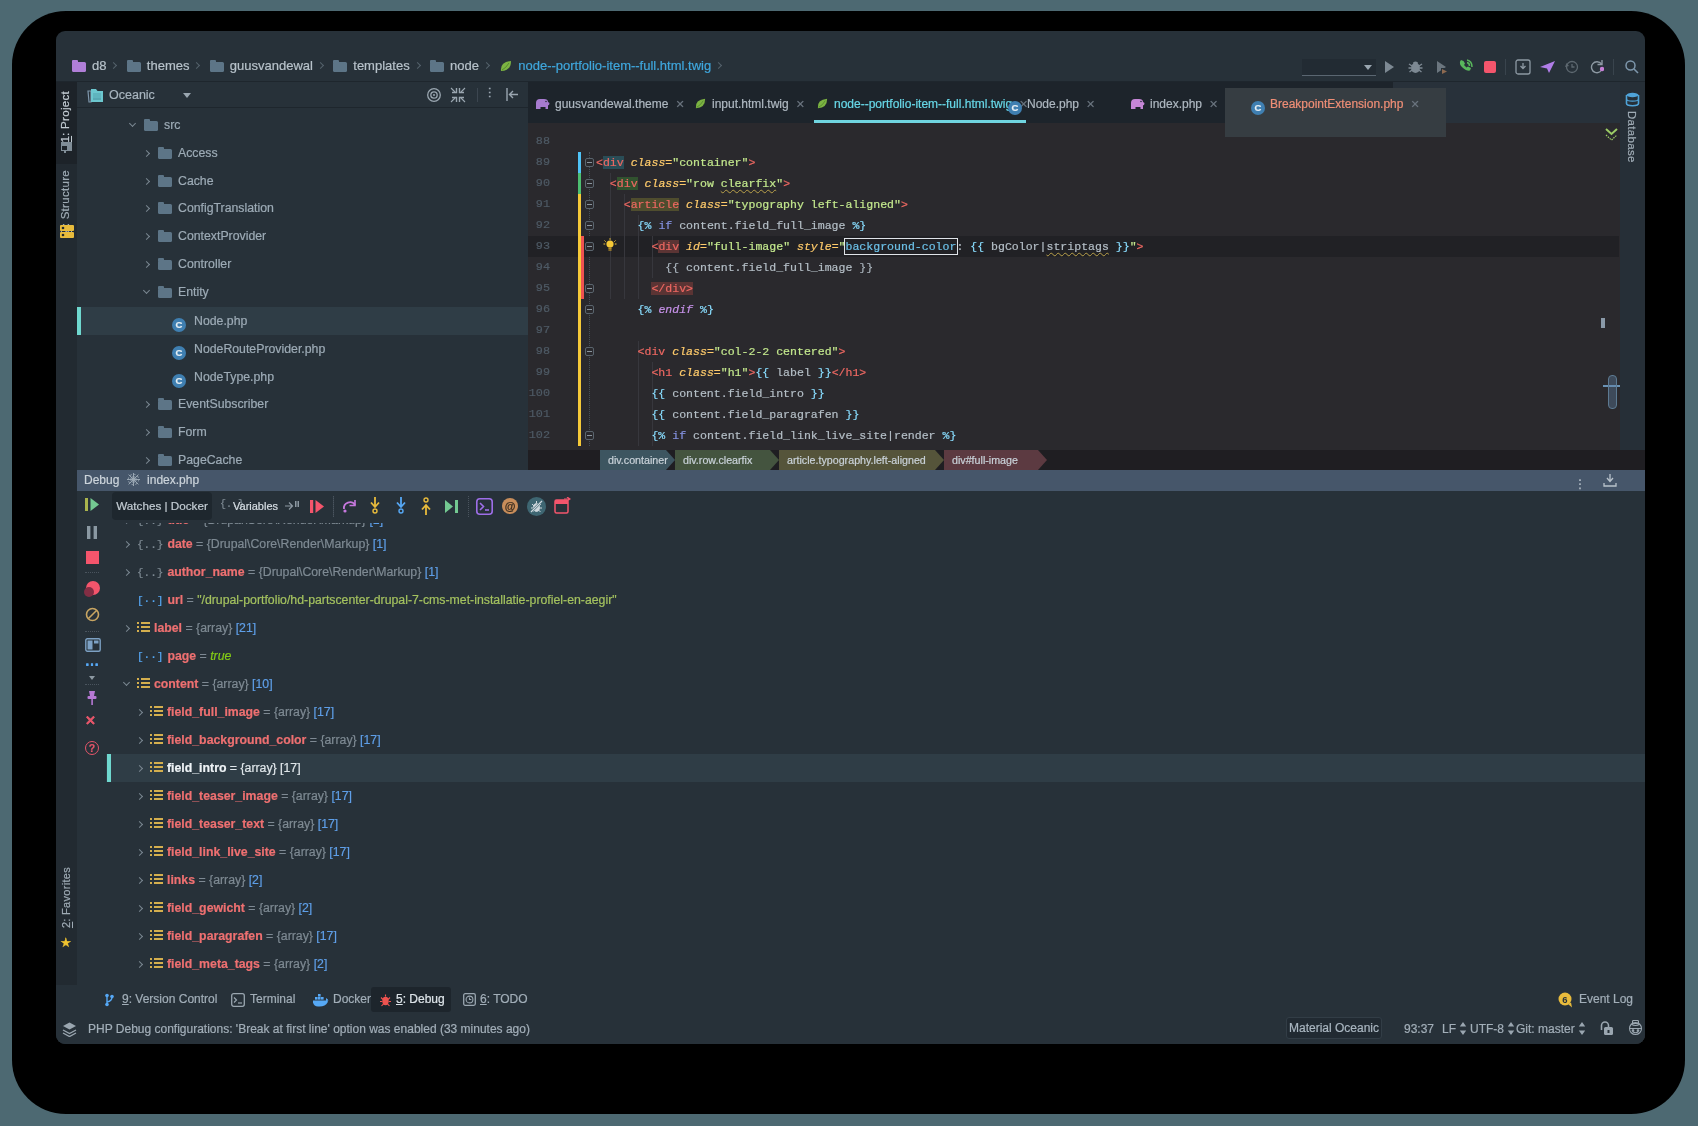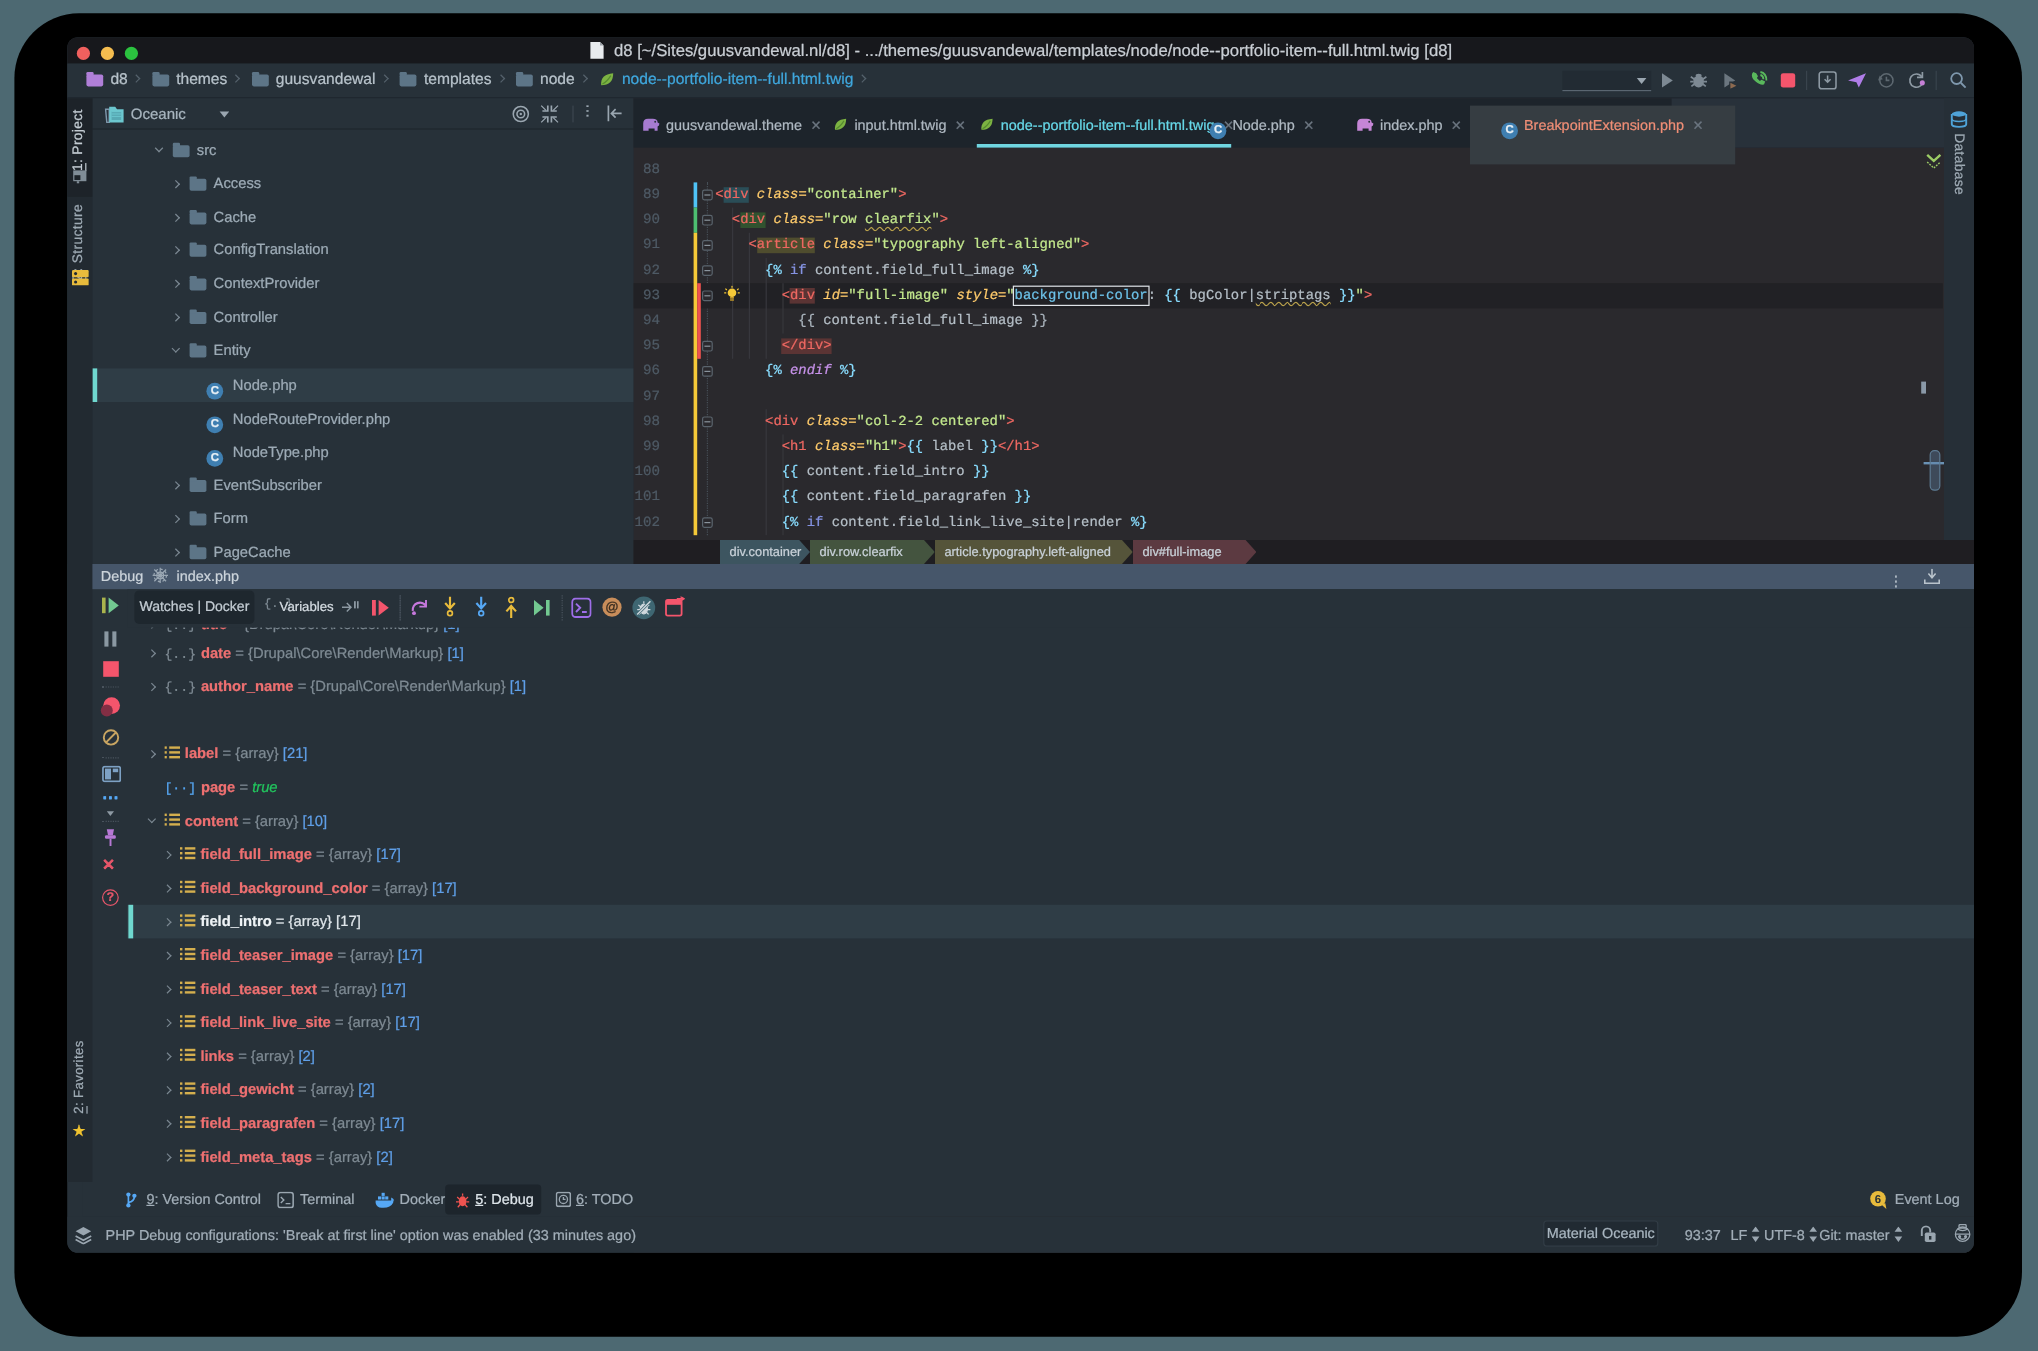--- a/index.html
+++ b/index.html
@@ -54,29 +54,20 @@
 .vnum{color:#5f9fe8;}
 .vgray{color:#7e8a93;}
 
 #sbar1{position:absolute;left:0;top:954px;width:1589px;height:29px;background:#273139;font-size:12px;color:#a2aeb8;margin-left:13px;}
 #sbar2{position:absolute;left:0;top:983px;width:1589px;height:30px;background:#273139;font-size:12px;color:#a2aeb8;}
 .sitem{position:absolute;top:0;height:29px;line-height:29px;white-space:nowrap;}
 </style></head>
 <body>
 <div id="shadow"></div>
 <div id="win">
-<div id="titlebar">
- <div class="tl" style="left:8px;background:#f0605e"></div>
- <div class="tl" style="left:28px;background:#f5bd4f"></div>
- <div class="tl" style="left:48px;background:#2bc23f"></div>
- <div id="title"><svg style="vertical-align:-3px" width="13" height="15" viewBox="0 0 13 15">
-          <path d="M1 0 h8 l3 3 v11 h-11 z" fill="#e8ebee"></path>
-          <path d="M9 0 l3 3 h-3 z" fill="#9aa0a6"></path>
-        </svg>  d8 [~/Sites/guusvandewal.nl/d8] - .../themes/guusvandewal/templates/node/node--portfolio-item--full.html.twig [d8]</div>
-</div>
 <div id="navbar">
  <div class="abs" style="left:16px;top:5px;white-space:nowrap;">
   <span class="fold" style="background:#b07fd8"></span><span class="crumb">d8</span><span class="chev"></span>
   <span class="fold"></span><span class="crumb">themes</span><span class="chev"></span>
   <span class="fold"></span><span class="crumb">guusvandewal</span><span class="chev"></span>
   <span class="fold"></span><span class="crumb">templates</span><span class="chev"></span>
   <span class="fold"></span><span class="crumb">node</span><span class="chev"></span>
   <svg style="vertical-align:middle;margin-right:5px" width="14" height="14" viewBox="0 0 14 14">
           <path d="M2 12 Q1 3 12 2 Q12 12 2 12 Z" fill="#7cb342"></path>
           <path d="M3 11 Q7 9 10 4" stroke="#558b2f" stroke-width="1" fill="none"></path>
@@ -397,31 +388,32 @@
           <path d="M4 1 h6 l-1 5 h-4 z" fill="#b678d4"></path>
           <rect x="2.5" y="6" width="9" height="3" rx="1" fill="#b678d4"></rect>
           <rect x="6.3" y="9" width="1.6" height="6" fill="#b678d4"></rect>
         </svg>
  <div class="abs" style="left:8px;top:243px;color:#e5566a;font-size:13px;font-weight:bold">✕</div>
  <div class="abs" style="left:8px;top:271px;width:14px;height:14px;border:1.5px solid #e5566a;border-radius:50%;color:#e5566a;font-size:10.5px;font-weight:bold;text-align:center;line-height:13px">?</div>
 </div>
 <div class="vrow" style="top:36px"><span style="display:inline-block;width:18px"></span><span class="tchev"></span><span style="display:inline-block;width:8px"></span><span style="color:#7e8a93;font-family:Liberation Mono,monospace;font-size:11px;margin-right:4px">{..}</span><span class="vname">title</span><span class="vgray"> = {Drupal\Core\Render\Markup} </span><span class="vnum">[1]</span></div>
 <div class="vrow" style="top:60px"><span style="display:inline-block;width:18px"></span><span class="tchev"></span><span style="display:inline-block;width:8px"></span><span style="color:#7e8a93;font-family:Liberation Mono,monospace;font-size:11px;margin-right:4px">{..}</span><span class="vname">date</span><span class="vgray"> = {Drupal\Core\Render\Markup} </span><span class="vnum">[1]</span></div>
 <div class="vrow" style="top:88px"><span style="display:inline-block;width:18px"></span><span class="tchev"></span><span style="display:inline-block;width:8px"></span><span style="color:#7e8a93;font-family:Liberation Mono,monospace;font-size:11px;margin-right:4px">{..}</span><span class="vname">author_name</span><span class="vgray"> = {Drupal\Core\Render\Markup} </span><span class="vnum">[1]</span></div>
+<div class="vrow" style="top:116px"><span style="display:inline-block;width:31px"></span><span style="color:#56a8f5;font-family:Liberation Mono,monospace;font-size:11px;margin-right:4px">[··]</span><span class="vname">url</span><span class="vgray"> = </span><span style="color:#a4c25f">"/drupal-portfolio/hd-partscenter-drupal-7-cms-met-installatie-profiel-en-aegir"</span></div>
 <div class="vrow" style="top:144px"><span style="display:inline-block;width:18px"></span><span class="tchev"></span><span style="display:inline-block;width:8px"></span><svg style="vertical-align:-1px;margin-right:4px" width="13" height="12" viewBox="0 0 13 12">
           <g fill="#d4af4e">
             <rect x="4" y="1" width="9" height="2"></rect>
             <rect x="4" y="5" width="9" height="2"></rect>
             <rect x="4" y="9" width="9" height="2"></rect>
             <rect x="0" y="1" width="2" height="2"></rect>
             <rect x="0" y="5" width="2" height="2"></rect>
             <rect x="0" y="9" width="2" height="2"></rect>
           </g>
         </svg><span class="vname">label</span><span class="vgray"> = {array} </span><span class="vnum">[21]</span></div>
-<div class="vrow" style="top:172px"><span style="display:inline-block;width:31px"></span><span style="color:#56a8f5;font-family:Liberation Mono,monospace;font-size:11px;margin-right:4px">[··]</span><span class="vname">page</span><span class="vgray"> = </span><span style="color:#22c55e;font-style:italic">true</span></div>
+<div class="vrow" style="top:172px"><span style="display:inline-block;width:31px"></span><span style="color:#56a8f5;font-family:Liberation Mono,monospace;font-size:11px;margin-right:4px">[··]</span><span class="vname">page</span><span class="vgray"> = </span><span style="color:#84cc16;font-style:italic">true</span></div>
 <div class="vrow" style="top:200px"><span style="display:inline-block;width:18px"></span><span class="tchev tchevd"></span><span style="display:inline-block;width:8px"></span><svg style="vertical-align:-1px;margin-right:4px" width="13" height="12" viewBox="0 0 13 12">
           <g fill="#d4af4e">
             <rect x="4" y="1" width="9" height="2"></rect>
             <rect x="4" y="5" width="9" height="2"></rect>
             <rect x="4" y="9" width="9" height="2"></rect>
             <rect x="0" y="1" width="2" height="2"></rect>
             <rect x="0" y="5" width="2" height="2"></rect>
             <rect x="0" y="9" width="2" height="2"></rect>
           </g>
         </svg><span class="vname">content</span><span class="vgray"> = {array} </span><span class="vnum">[10]</span></div>

